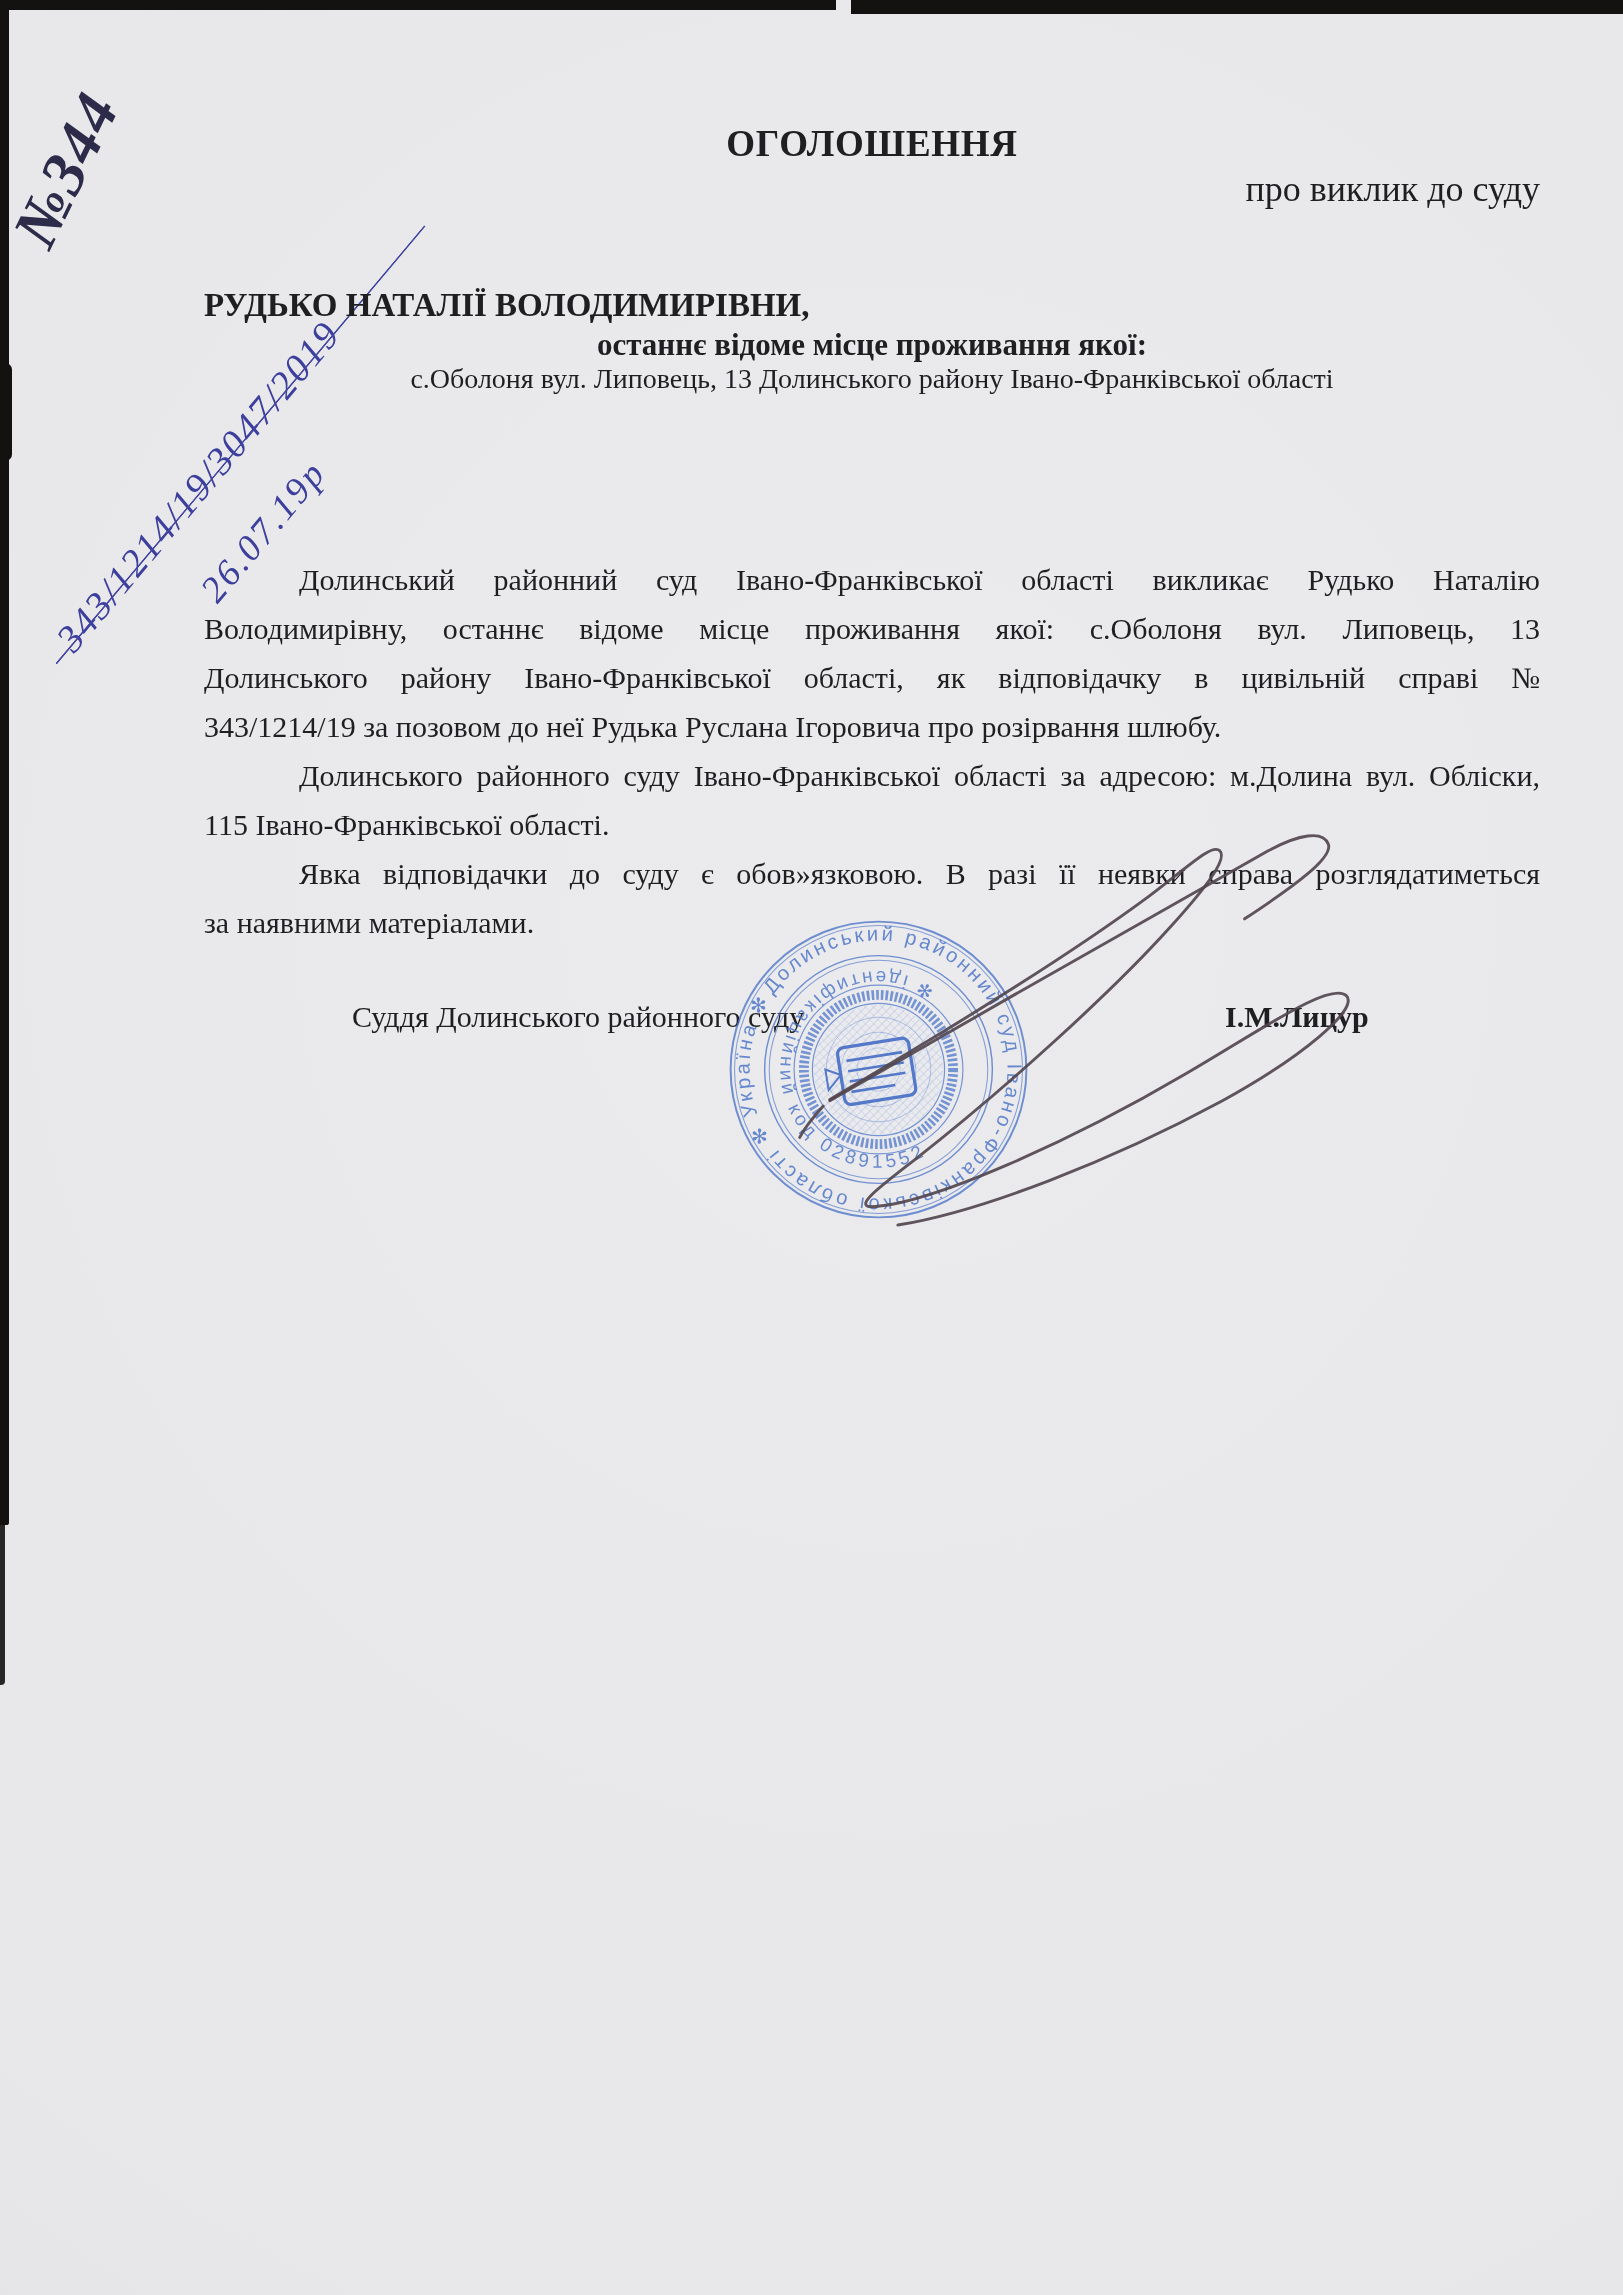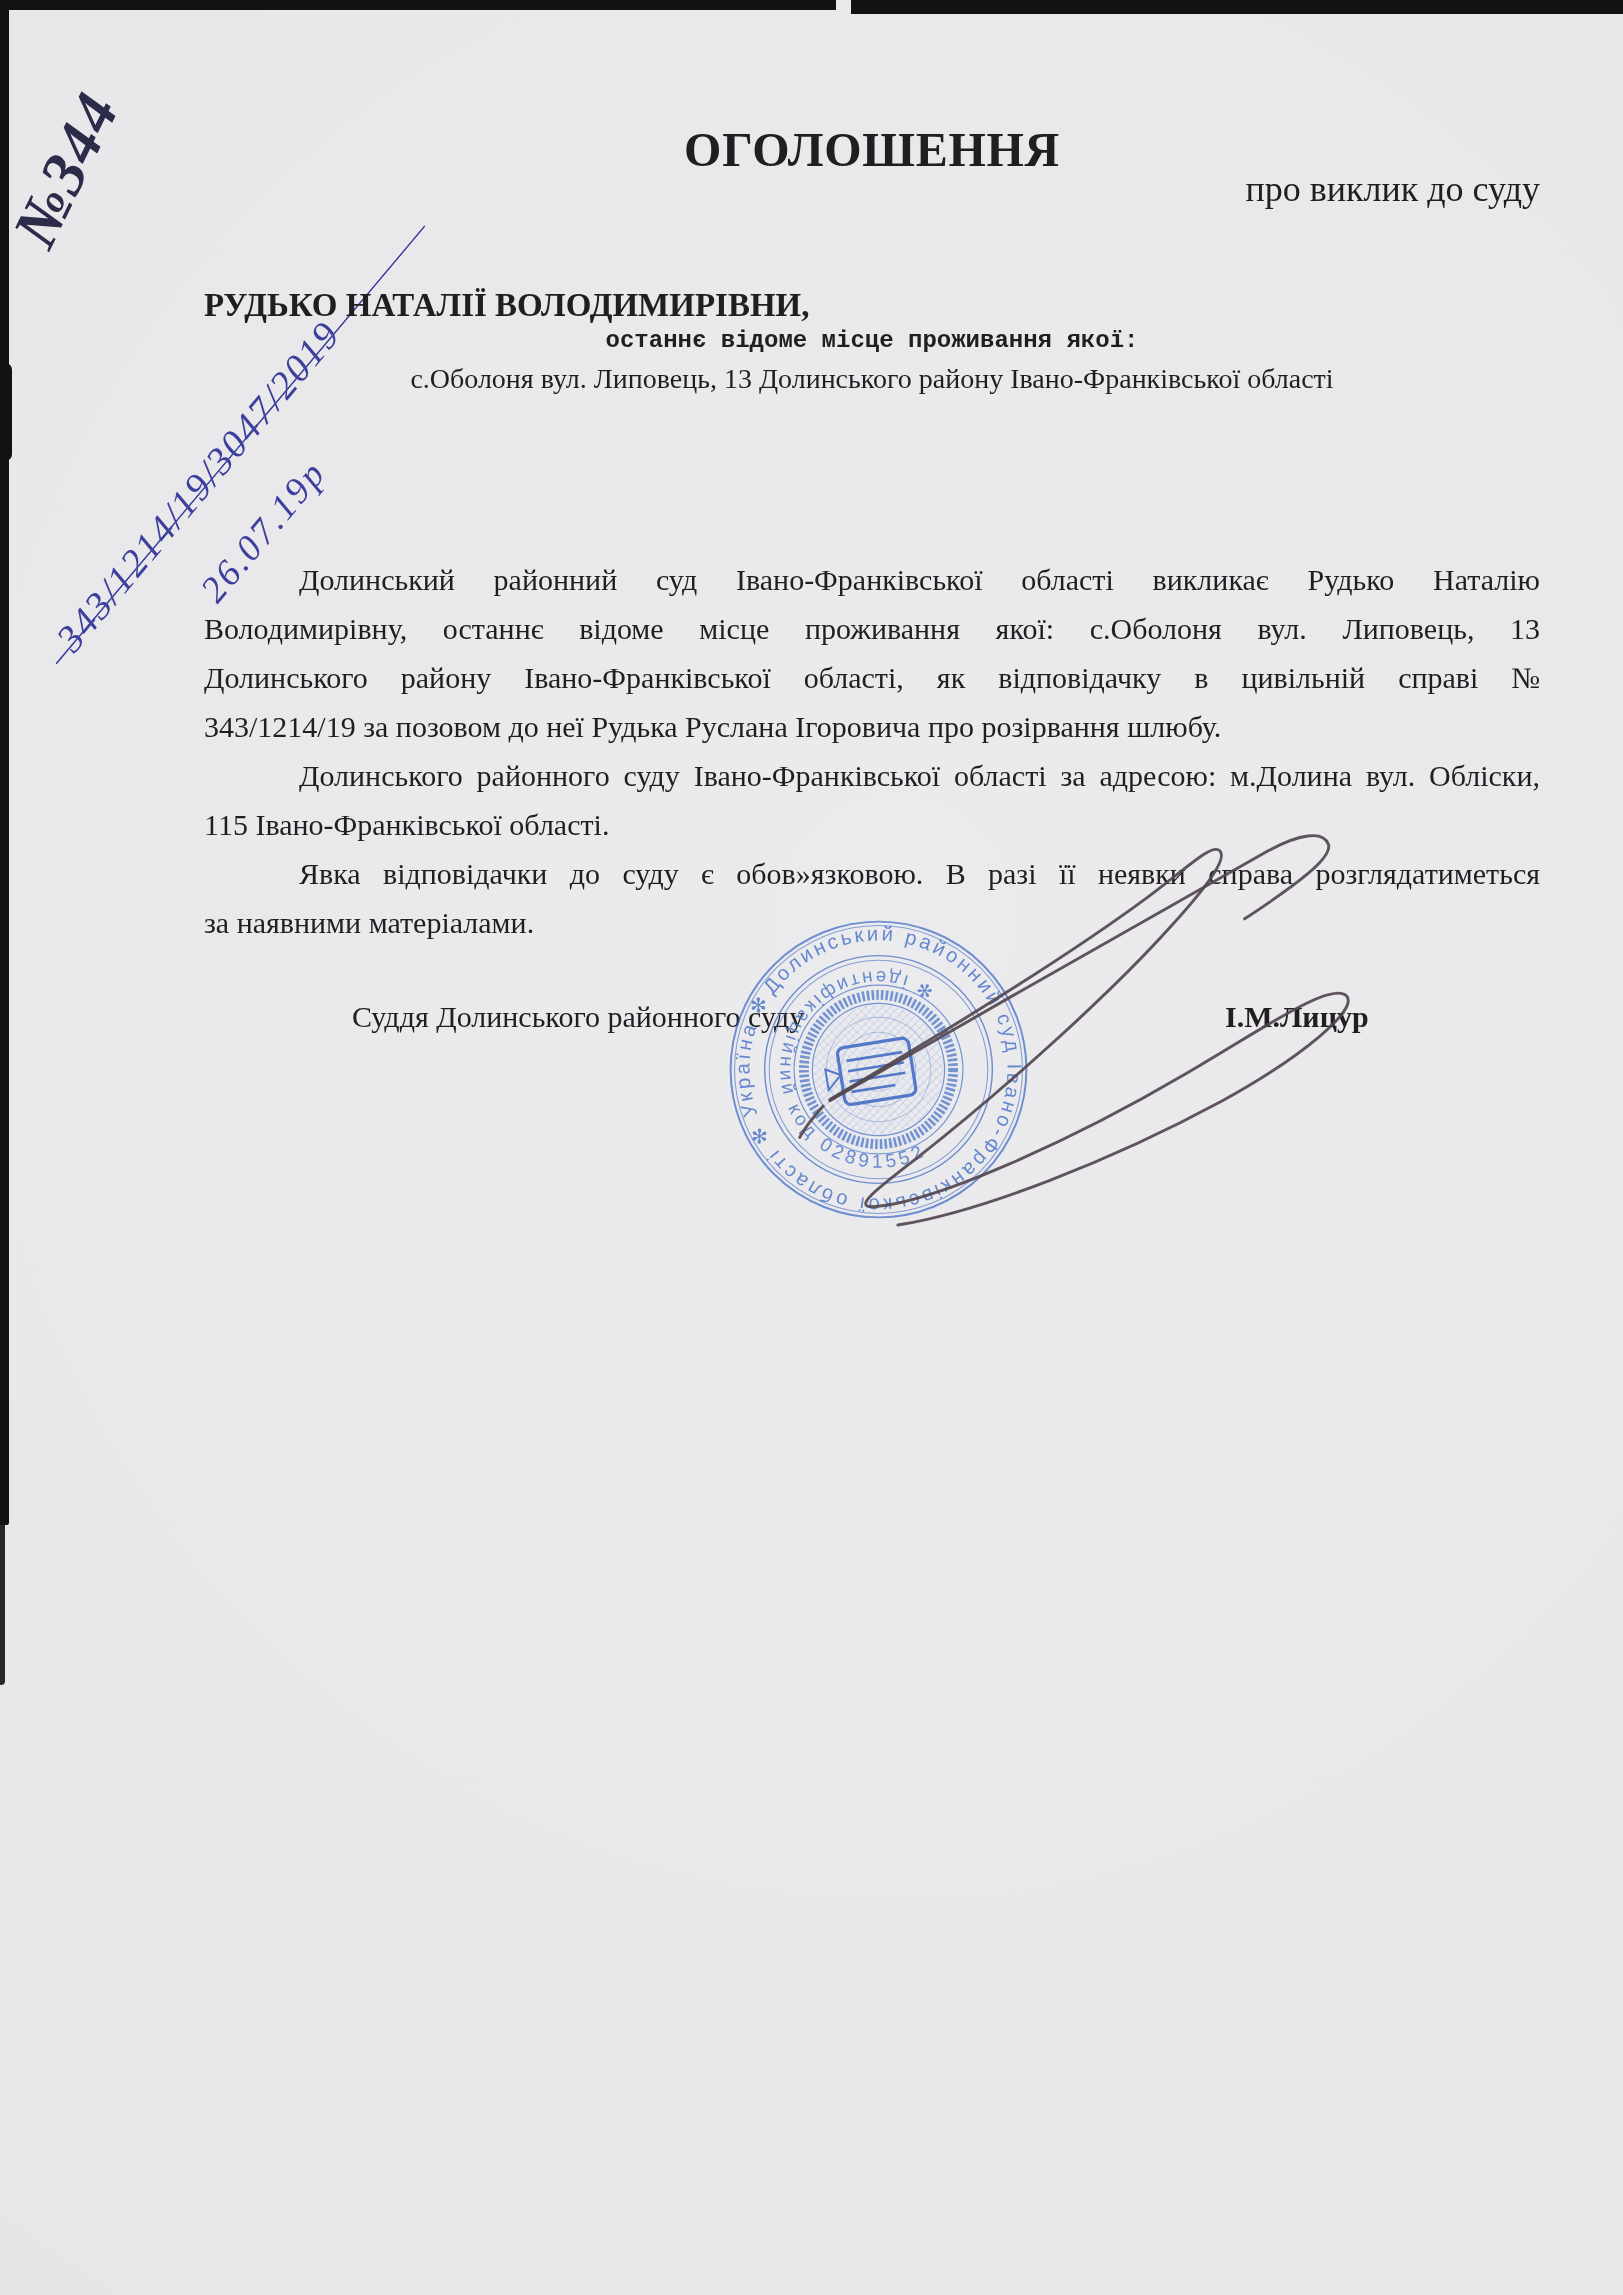--- a/index.html
+++ b/index.html
@@ -41,24 +41,24 @@
     letter-spacing:2.6px;
   }
   .hand-line{
     position:absolute;left:56px;top:663px;width:573px;height:0;
     border-top:2px solid #4346a0;border-radius:1.3px;
     transform:rotate(-49.9deg);transform-origin:left center;
   }
 
   
   .col{position:absolute;left:204px;width:1336px;}
-  .title{top:122px;text-align:center;font-weight:bold;font-size:48px;letter-spacing:0.7px;}
+  .title{top:122px;text-align:center;font-weight:bold;font-size:37px;letter-spacing:0.7px;}
   .subtitle{top:168px;text-align:right;font-size:36px;}
   .addr-name{top:287px;text-align:left;font-weight:bold;font-size:33px;}
-  .addr-note{top:327px;text-align:center;font-weight:bold;font-size:24px;font-family:Liberation Mono, monospace;}
+  .addr-note{top:327px;text-align:center;font-weight:bold;font-size:31px;}
   .addr-line{top:363px;text-align:center;font-size:28px;}
 
   .body-block{top:555px;font-size:30px;line-height:49px;}
   .para .line{text-align:justify;text-align-last:justify;}
   .para .line:last-child{text-align-last:left;}
   .para .line:first-child{text-indent:95px;}
 
   .signoff-role{position:absolute;left:352px;top:1000px;font-size:30px;}
   .signoff-name{position:absolute;left:1225px;top:1000px;font-size:30px;font-weight:bold;}
 

